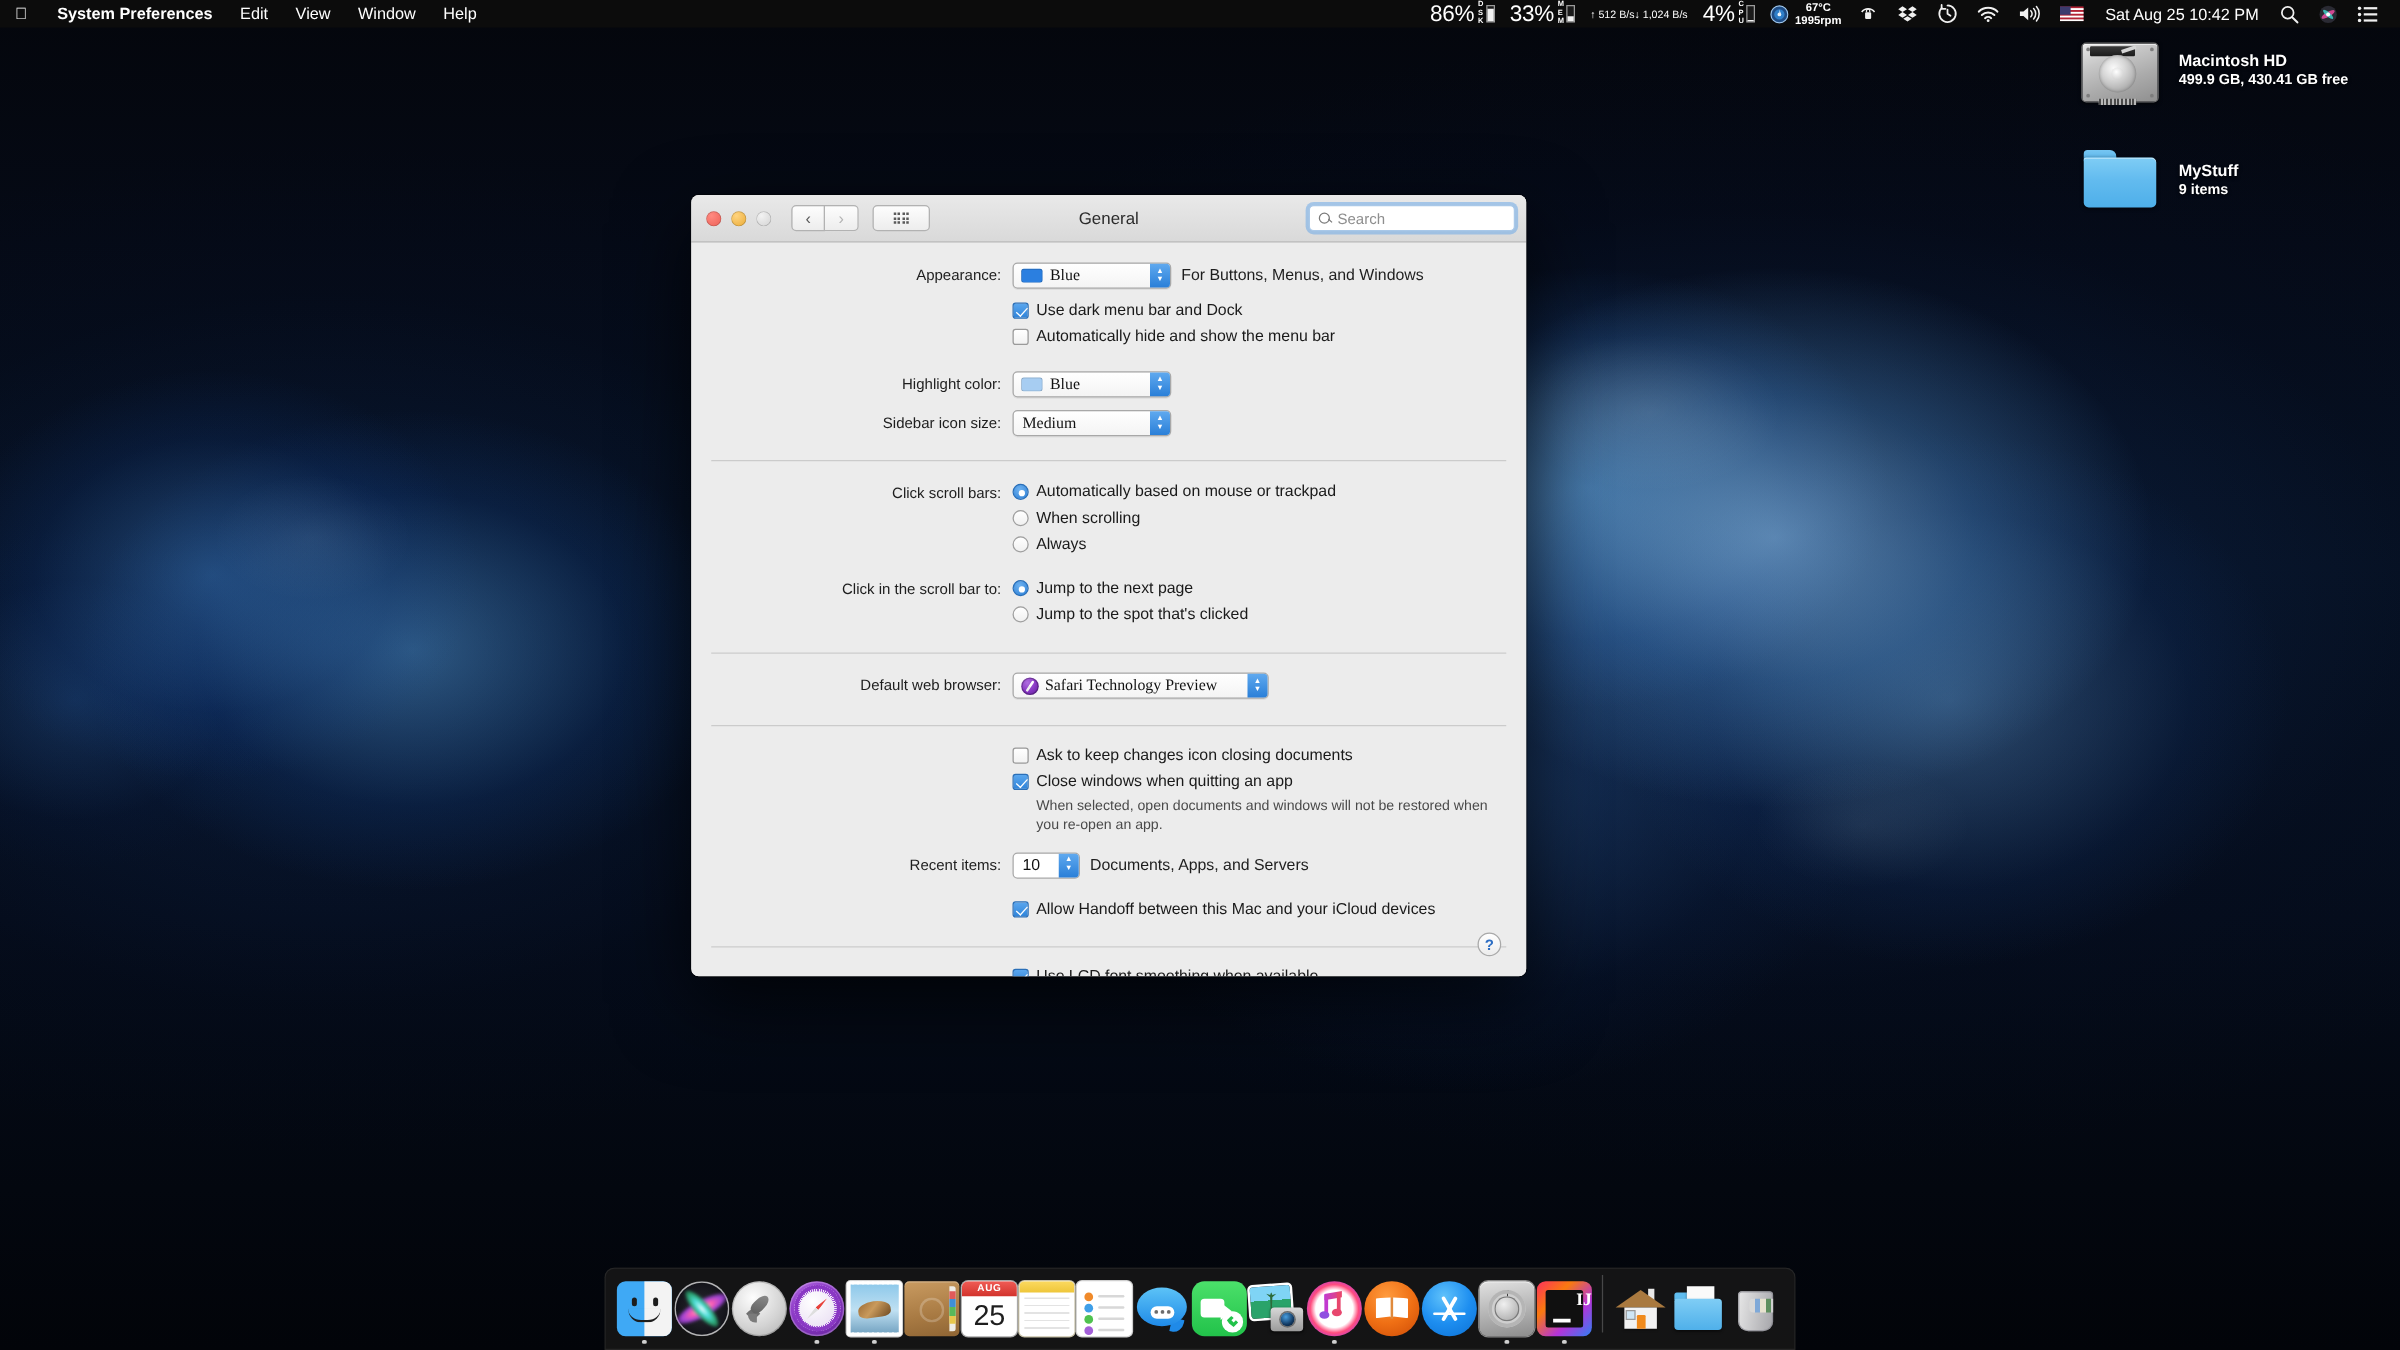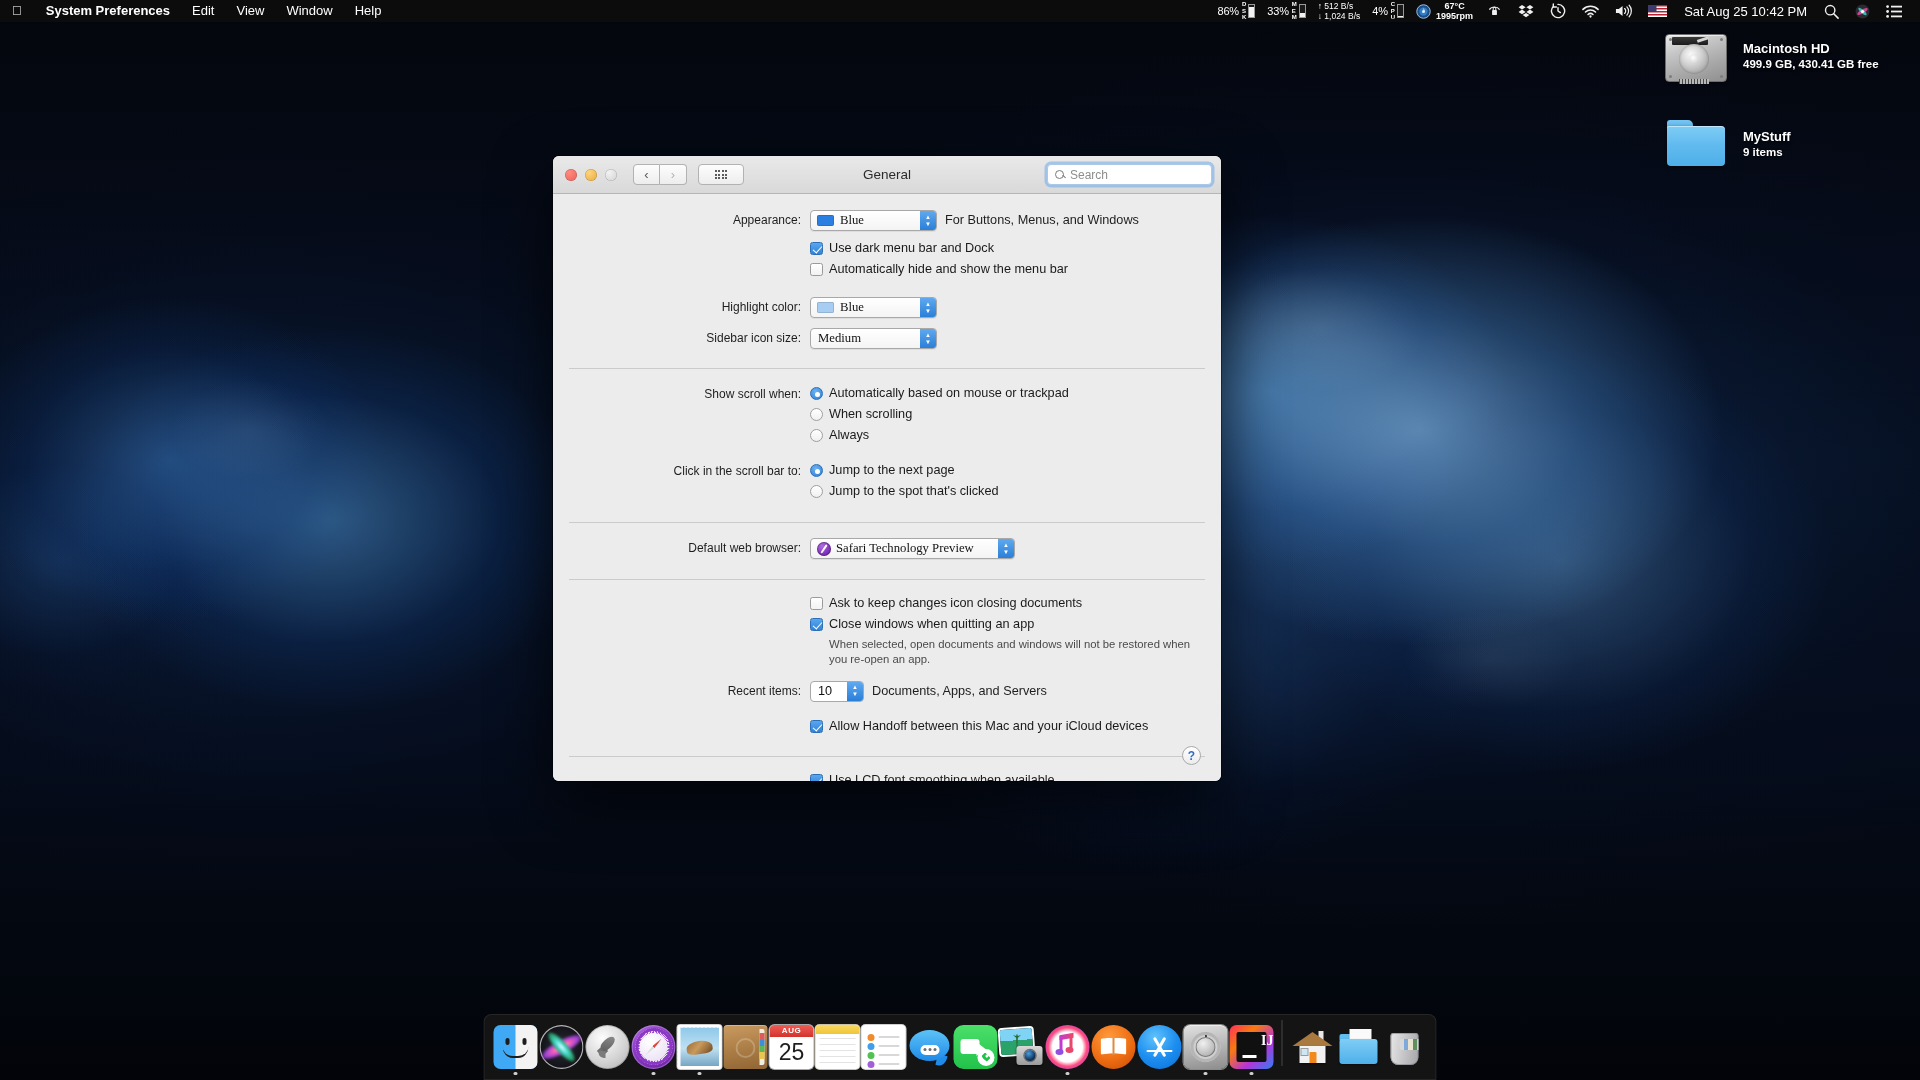--- a/index.html
+++ b/index.html
@@ -39,26 +39,26 @@
     background:#0c0c0c;
     display:flex; align-items:center;
     color:#fff; font-size:13px; z-index:60;
   }
   .mb-left { display:flex; align-items:center; height:22px; }
   .mb-item { padding:0 11px; height:22px; line-height:22px; font-size:13px; white-space:nowrap; }
   .mb-item.apple { padding:0 13px 0 12px; }
   .mb-item.bold { font-weight:bold; }
   .mb-right { margin-left:auto; display:flex; align-items:center; height:22px; padding-right:10px; }
   .mb-stat { display:flex; align-items:center; height:22px; padding:0 6px; font-size:12px; white-space:nowrap; }
-  .stat-num { font-size:11px; letter-spacing:-0.2px; }
+  .stat-num { font-size:18px; letter-spacing:-0.2px; }
   .vstack-lbl { display:inline-flex; flex-direction:column; justify-content:center; font-size:6px; line-height:6.6px;
                 font-weight:bold; margin-left:3px; letter-spacing:0; }
   .bargraph { width:7px; height:14px; border:1px solid #9a9a9a; margin-left:2px; position:relative; background:#1a1a1a; }
   .bargraph i { position:absolute; bottom:0; left:0; right:0; background:#f2f2f2; display:block; }
-  .netstat { display:inline-flex; flex-direction:column; font-size:8.5px; line-height:10.5px; text-align:left; }
+  .netstat { display:inline-flex; flex-direction:row; font-size:8.5px; line-height:10.5px; text-align:left; }
   .netstat span { white-space:nowrap; }
   .tempstat { display:inline-flex; flex-direction:column; font-size:9px; line-height:10.5px; text-align:center; font-weight:bold; }
   .mb-clock { font-size:13px; padding:0 9px; white-space:nowrap; }
   .mb-icn { padding:0 8px; display:flex; align-items:center; }
 
   
   .desk-icon { position:absolute; display:flex; align-items:flex-start; z-index:5; }
   .desk-icon .lbl { margin-left:14px; margin-top:11px; color:#fff; text-shadow:0 1px 3px rgba(0,0,0,0.95); }
   .desk-icon .lbl .t { font-size:13px; font-weight:bold; line-height:16px; }
   .desk-icon .lbl .s { font-size:11.5px; font-weight:bold; line-height:15px; }
@@ -628,21 +628,21 @@
               <span>▲</span>
               <span>▼</span>
             </span>
         </div>
       </div>
     </div>
 
     <div class="hsep" style="margin-top:19px;"></div>
 
     <div class="row" style="margin-top:15px;">
-      <div class="rlabel">Show scroll when:</div>
+      <div class="rlabel">Click scroll bars:</div>
       <div class="rfield">
         <div class="ckrow">
           <span class="rdo on"></span>
           <span class="cklbl">Automatically based on mouse or trackpad</span>
         </div>
         <div class="ckrow">
           <span class="rdo"></span>
           <span class="cklbl">When scrolling</span>
         </div>
         <div class="ckrow">

